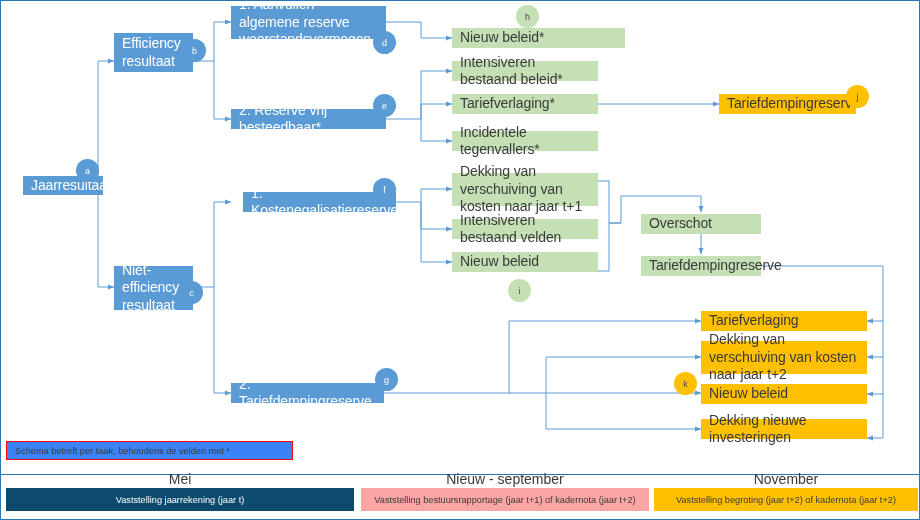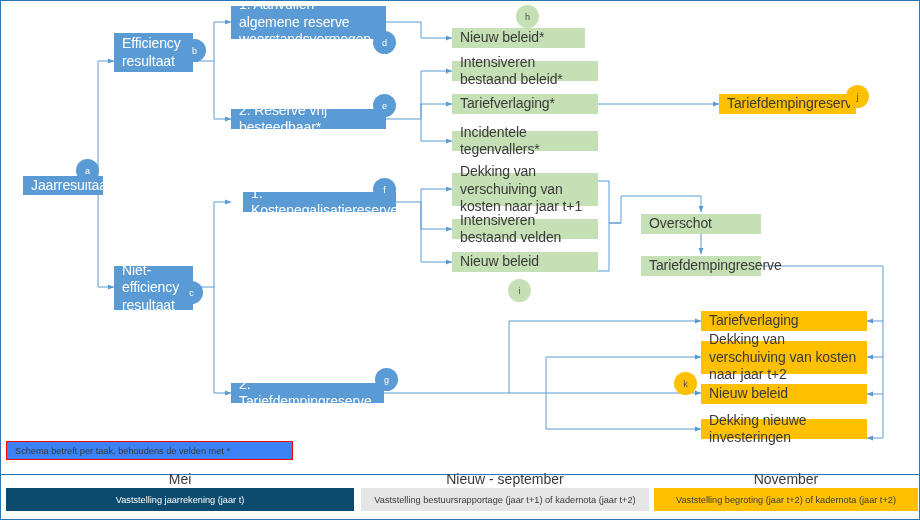--- a/index.html
+++ b/index.html
@@ -93,21 +93,21 @@
   <div class="node blue" style="left:230px;top:108px;width:155px;height:20px;">
     <span>2. Reserve vrij besteedbaar*</span>
   </div>
   <div class="node blue" style="left:230px;top:191px;width:153px;height:20px;margin-left:12px;">
     <span>1. Kostenegalisatiereserve</span>
   </div>
   <div class="node blue" style="left:230px;top:382px;width:153px;height:20px;">
     <span>2. Tariefdempingreserve</span>
   </div>
 
-  <div class="node green" style="left:451px;top:27px;width:133px;height:20px;">
+  <div class="node green" style="left:451px;top:27px;width:173px;height:20px;">
     <span>Nieuw beleid*</span>
   </div>
   <div class="node green" style="left:451px;top:60px;width:146px;height:20px;">
     <span>Intensiveren bestaand beleid*</span>
   </div>
   <div class="node green" style="left:451px;top:93px;width:146px;height:20px;">
     <span>Tariefverlaging*</span>
   </div>
   <div class="node green" style="left:451px;top:130px;width:146px;height:20px;">
     <span>Incidentele tegenvallers*</span>
@@ -193,20 +193,20 @@
   <div class="legend-label" style="left:360px;top:470px;width:288px;">
     <span>Nieuw - september</span>
   </div>
   <div class="legend-label" style="left:653px;top:470px;width:264px;">
     <span>November</span>
   </div>
 
   <div class="legend-bar blue" style="left:5px;top:487px;width:348px;background:#0c4a6e;">
     <span>Vaststelling jaarrekening (jaar t)</span>
   </div>
-  <div class="legend-bar green" style="left:360px;top:487px;width:288px;background:#e5e5e5;color:#3a3a3a;">
+  <div class="legend-bar green" style="left:360px;top:487px;width:288px;background:#fca5a5;color:#3a3a3a;">
     <span>Vaststelling bestuursrapportage (jaar t+1) of kadernota (jaar t+2)</span>
   </div>
   <div class="legend-bar orange" style="left:653px;top:487px;width:264px;background:#ffc000;color:#3a3a3a;">
     <span>Vaststelling begroting (jaar t+2) of kadernota (jaar t+2)</span>
   </div>
 
 </div>
 
 </body></html>

